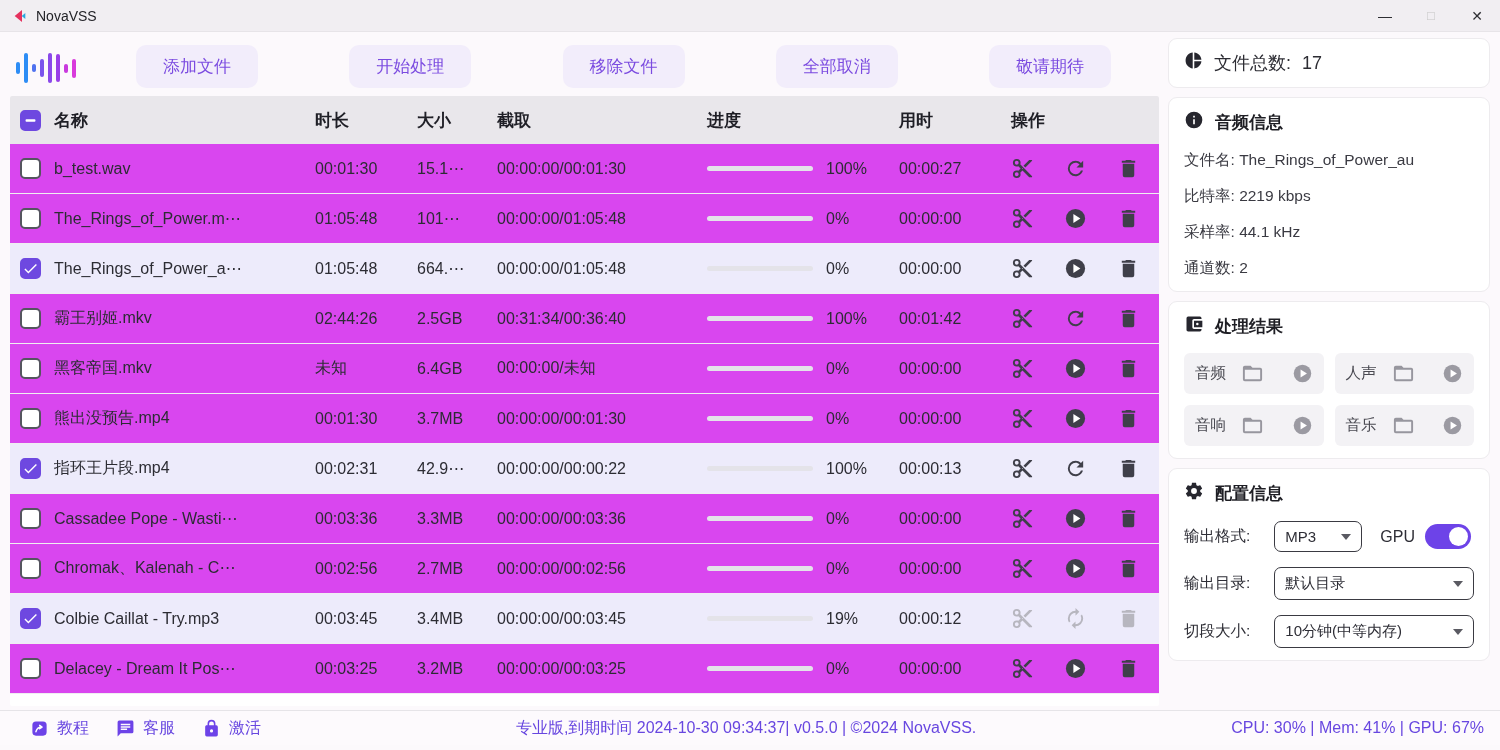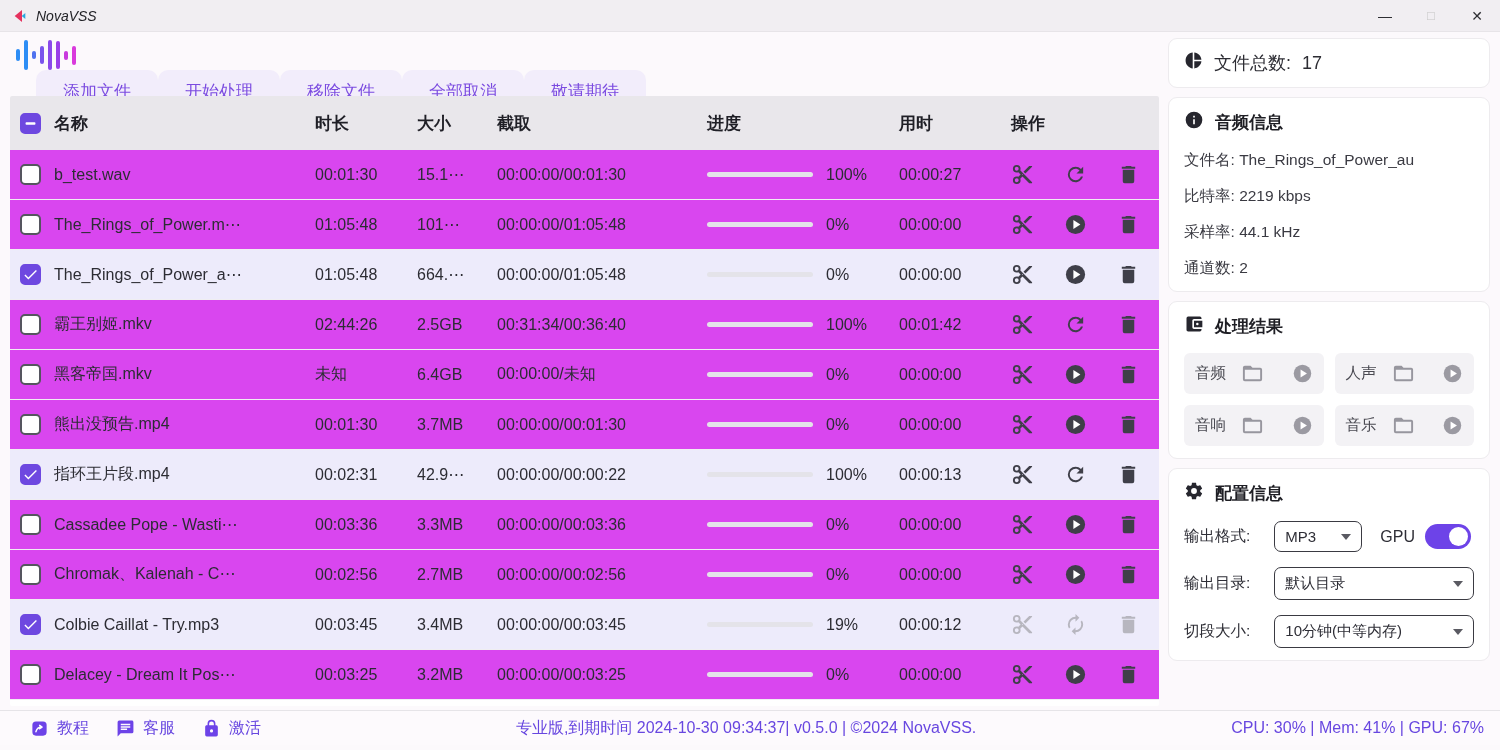--- a/index.html
+++ b/index.html
@@ -5,43 +5,43 @@
   * { box-sizing: border-box; margin: 0; padding: 0; }
   html,body { width:1500px; height:750px; overflow:hidden; }
   body {
     font-family: "Liberation Sans", "DejaVu Sans", sans-serif;
     background:#fcf9fc; color:#2c2c33;
   }
   
   .titlebar { height:32px; background:#f1eef2; display:flex; align-items:center;
     padding-left:12px; border-bottom:1px solid #e7e4e8; }
   .app-logo svg { width:16px; height:16px; display:block; }
-  .app-title { font-size:14px; color:#1f1f24; margin-left:8px;font-style:italic; }
+  .app-title { font-size:14px; color:#1f1f24; margin-left:8px; }
   .win-controls { margin-left:auto; display:flex; height:100%; }
   .win-btn { width:46px; height:100%; border:none; background:transparent;
     font-size:14px; color:#2e2e33; display:flex; align-items:center; justify-content:center; cursor:pointer; }
   .win-btn.maximize { color:#c6c6c6; font-size:13px; }
   
   .main { display:flex; gap:9px; padding:6px 10px 4px; height:678px; }
   .left-col { flex:1; display:flex; flex-direction:column; min-width:0; }
   
-  .toolbar { height:54px; display:flex; align-items:flex-start; padding:2px 0 4px 6px;flex-direction:column; }
+  .toolbar { height:54px; display:flex; align-items:flex-end; padding:2px 0 4px 6px; }
   .waveform { width:100px; display:flex; align-items:center; gap:4px; height:40px; }
   .waveform i { width:4px; border-radius:2px; display:block; }
   .w1{height:12px;background:#2d8df5}.w2{height:30px;background:#2d8df5}
   .w3{height:8px;background:#4f72ef}.w4{height:18px;background:#7a54ec}
   .w5{height:30px;background:#8a49ea}.w6{height:28px;background:#9a3fe8}
   .w7{height:9px;background:#c93ade}.w8{height:19px;background:#d93adc}
   .tb-buttons { flex:1; display:flex; justify-content:space-between; margin:0 48px 0 20px; }
   .tb-btn { border:none; background:#f2edfb; color:#7b4be0; font-size:17px;
     font-family:inherit; padding:10px 27px; border-radius:10px; cursor:pointer; }
   
   .table { flex:1; display:flex; flex-direction:column; margin-top:4px; background:#fff;
     border-radius:2px; overflow:hidden; }
-  .thead { display:flex; align-items:center; height:54px; background:#e9e7eb;
+  .thead { display:flex; align-items:center; height:48px; background:#e9e7eb;
     font-weight:bold; font-size:17px; color:#1f1f26; flex:none; }
   .trow { display:flex; align-items:center; height:50px; background:#d946ef;
     border-bottom:1px solid #efeef1; font-size:16px; flex:none; }
   .trow.checked { background:#edebfb; }
   .c-check { width:44px; padding-left:10px; display:flex; align-items:center; }
   .c-name { flex:1; white-space:nowrap; overflow:hidden; min-width:0; padding-right:6px; }
   .c-dur { width:102px; } .c-size { width:80px; } .c-clip { width:210px; }
   .c-prog { width:192px; display:flex; align-items:center; gap:13px; }
   .c-elapsed { width:112px; }
   .c-actions { width:148px; display:flex; align-items:center; gap:29px; }

